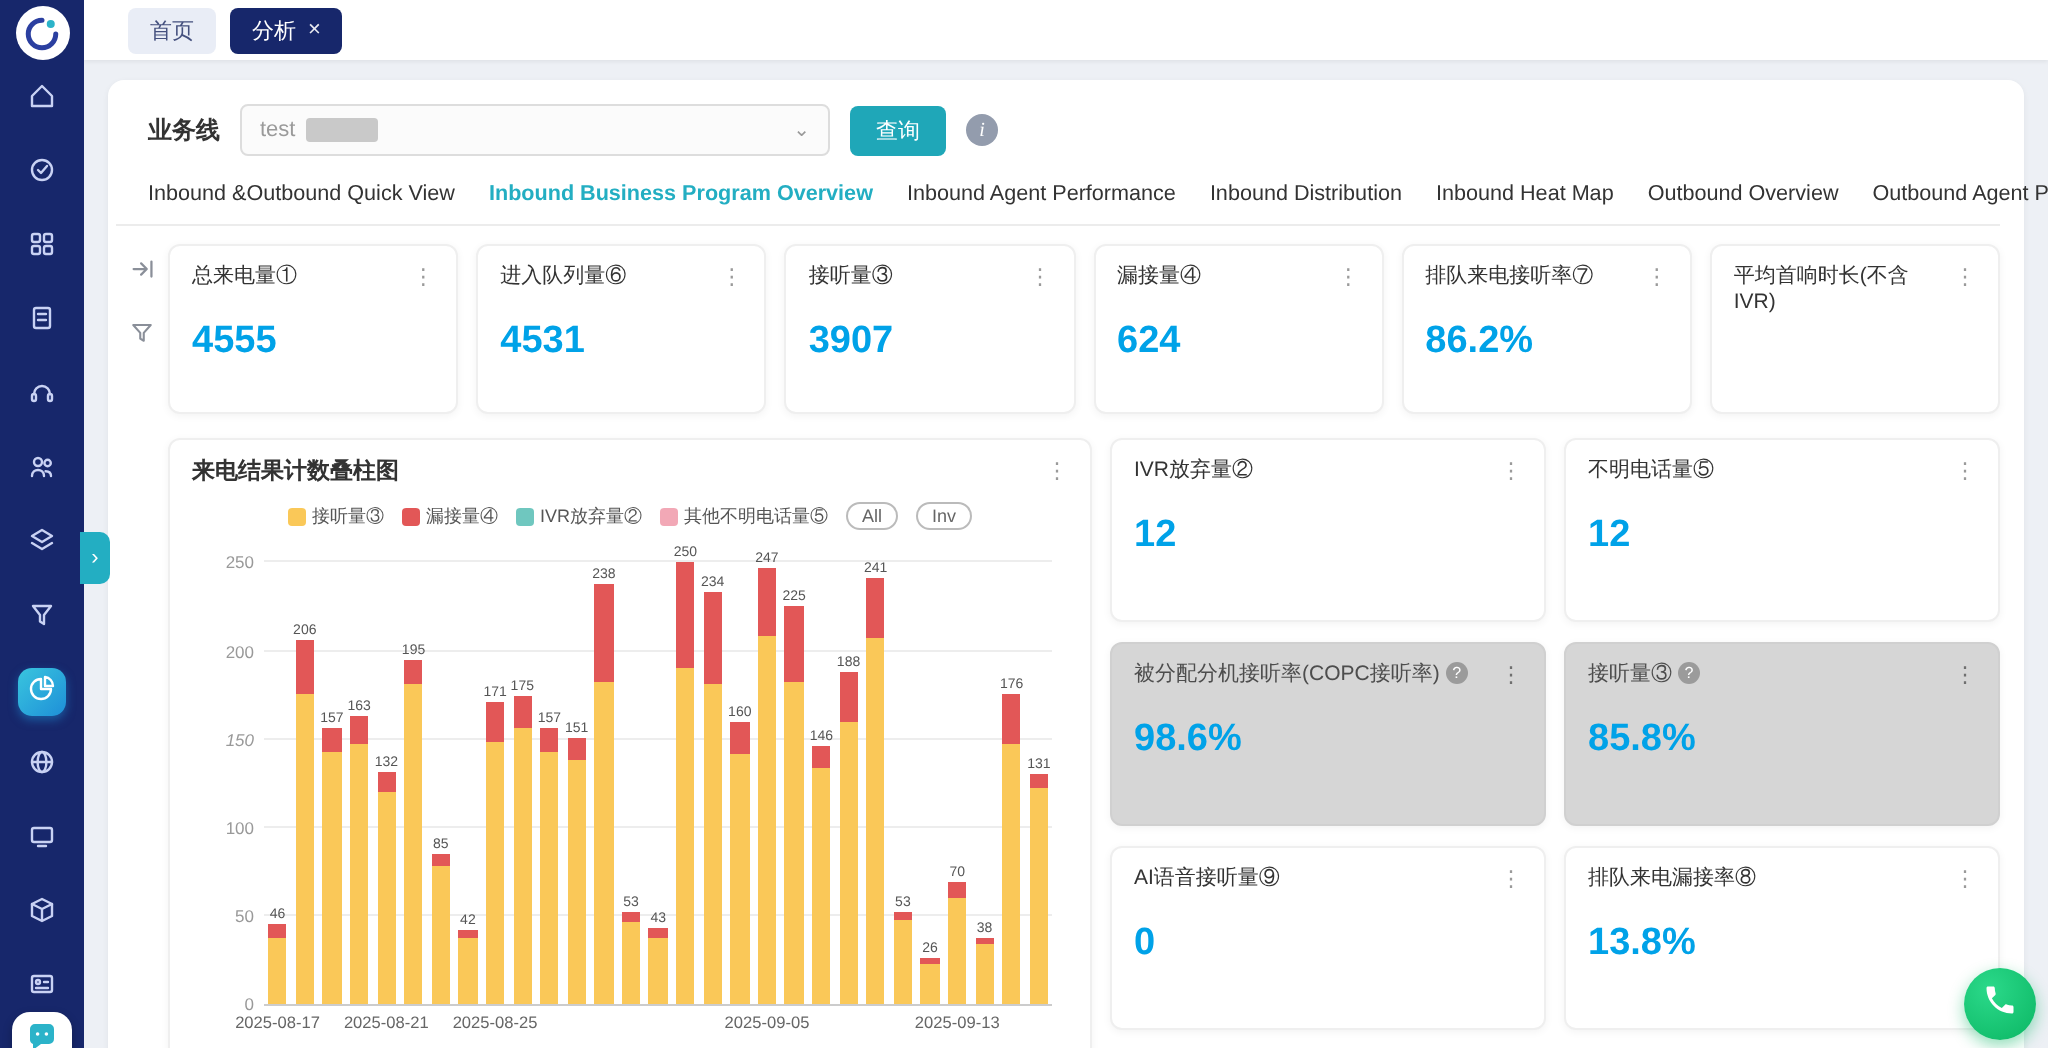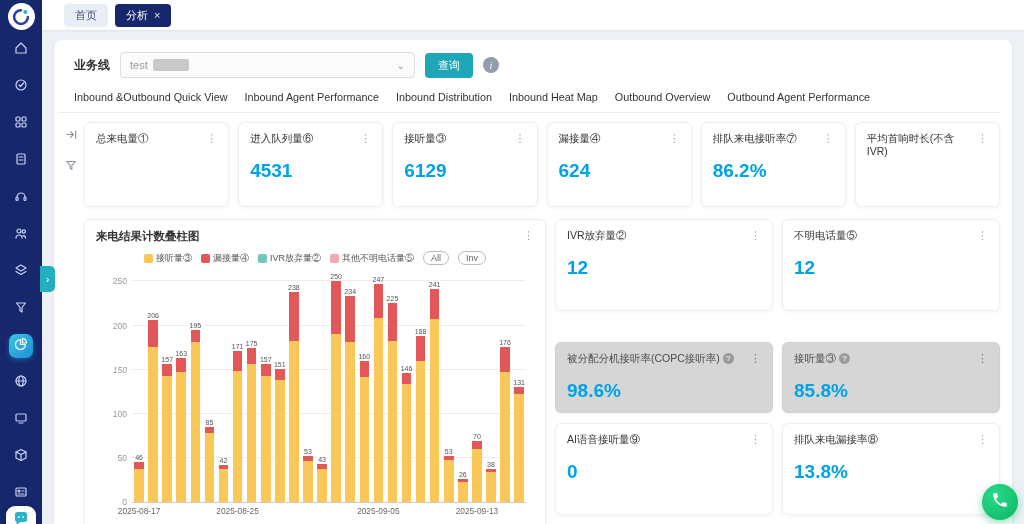--- a/index.html
+++ b/index.html
@@ -54,21 +54,21 @@
   .kebab { color:#9a9a9a; font-size:11px; cursor:pointer; margin-left:4px; }
   .card-value { margin-top:15px; font-size:19px; font-weight:bold; color:#00A2E8; }
   .help { display:inline-block; width:11px; height:11px; border-radius:50%; background:#9B9B9B; color:#fff; font-size:8px; text-align:center; line-height:11px; margin-left:3px; vertical-align:1px; }
 
   .kpi-row { display:grid; grid-template-columns:repeat(6,1fr); gap:9px; }
   .kpi-row .card { height:85px; }
 
   .lower { display:flex; gap:9px; margin-top:12px; }
   .chart-card { width:462px; height:318px; flex:none; }
   .right-grid { flex:1; display:grid; grid-template-columns:1fr 1fr; grid-auto-rows:92px; gap:10px 9px; }
-  .card.gray { background:#D6D6D6; border-color:#D0D0D0;margin-top:21px; }
+  .card.gray { background:#D6D6D6; border-color:#D0D0D0; }
   .card.gray .card-title { color:#4d4d4d; }
   .card.gray .kebab { color:#6f6f6f; }
 
   
   .legend-row { display:flex; align-items:center; justify-content:center; gap:9px; font-size:9px; color:#555; margin-top:8px; }
   .lg-item { display:flex; align-items:center; gap:3px; white-space:nowrap; }
   .lg-sq { width:9px; height:9px; border-radius:2px; display:inline-block; }
   .pill { border:1px solid #BBB; border-radius:9px; padding:0 7px; height:14px; line-height:13px; font-size:9px; color:#666; cursor:pointer; background:#fff; }
   .plot { position:relative; margin:16px 8px 0 36px; height:222px; border-bottom:1px solid #CCC; }
   .gridline { position:absolute; left:0; right:0; border-top:1px solid #EDEDED; }
@@ -213,20 +213,21 @@
             <span class="redact"></span>
           </span>
           <span class="chev">⌄</span>
         </div>
         <button class="query-btn">查询</button>
         <span class="info-dot">i</span>
       </div>
 
       <div class="tabs-row">
         <span class="ntab">Inbound &amp;Outbound Quick View</span>
+        <span class="ntab active">Inbound Business Program Overview</span>
         <span class="ntab">Inbound Agent Performance</span>
         <span class="ntab">Inbound Distribution</span>
         <span class="ntab">Inbound Heat Map</span>
         <span class="ntab">Outbound Overview</span>
         <span class="ntab">Outbound Agent Performance</span>
       </div>
 
       <div class="pbody">
 
         <div class="rail">
@@ -239,34 +240,35 @@
         </div>
 
         <div class="cards">
 
           <div class="kpi-row">
             <div class="card">
               <div class="card-head">
                   <span class="card-title">总来电量①</span>
                   <span class="kebab">⋮</span>
                 </div>
+              <div class="card-value">4555</div>
             </div>
             <div class="card">
               <div class="card-head">
                   <span class="card-title">进入队列量⑥</span>
                   <span class="kebab">⋮</span>
                 </div>
               <div class="card-value">4531</div>
             </div>
             <div class="card">
               <div class="card-head">
                   <span class="card-title">接听量③</span>
                   <span class="kebab">⋮</span>
                 </div>
-              <div class="card-value">6129</div>
+              <div class="card-value">3907</div>
             </div>
             <div class="card">
               <div class="card-head">
                   <span class="card-title">漏接量④</span>
                   <span class="kebab">⋮</span>
                 </div>
               <div class="card-value">624</div>
             </div>
             <div class="card">
               <div class="card-head">
@@ -349,20 +351,28 @@
                     </div>
                     <div class="slot">
                       <div class="bar">
                         <div class="seg" style="height: 58.8%; background: rgb(250, 200, 88);"></div>
                         <div class="seg" style="height: 6.4%; background: rgb(226, 87, 87);"></div>
                       </div>
                       <div class="val" style="bottom: calc(65.2% + 1px);">163</div>
                     </div>
                     <div class="slot">
                       <div class="bar">
+                        <div class="seg" style="height: 48%; background: rgb(250, 200, 88);"></div>
+                        <div class="seg" style="height: 4.8%; background: rgb(226, 87, 87);"></div>
+                      </div>
+                      <div class="val" style="bottom: calc(52.8% + 1px);">132</div>
+                      <div class="tick">2025-08-21</div>
+                    </div>
+                    <div class="slot">
+                      <div class="bar">
                         <div class="seg" style="height: 72.4%; background: rgb(250, 200, 88);"></div>
                         <div class="seg" style="height: 5.6%; background: rgb(226, 87, 87);"></div>
                       </div>
                       <div class="val" style="bottom: calc(78% + 1px);">195</div>
                     </div>
                     <div class="slot">
                       <div class="bar">
                         <div class="seg" style="height: 31.6%; background: rgb(250, 200, 88);"></div>
                         <div class="seg" style="height: 2.4%; background: rgb(226, 87, 87);"></div>
                       </div>

